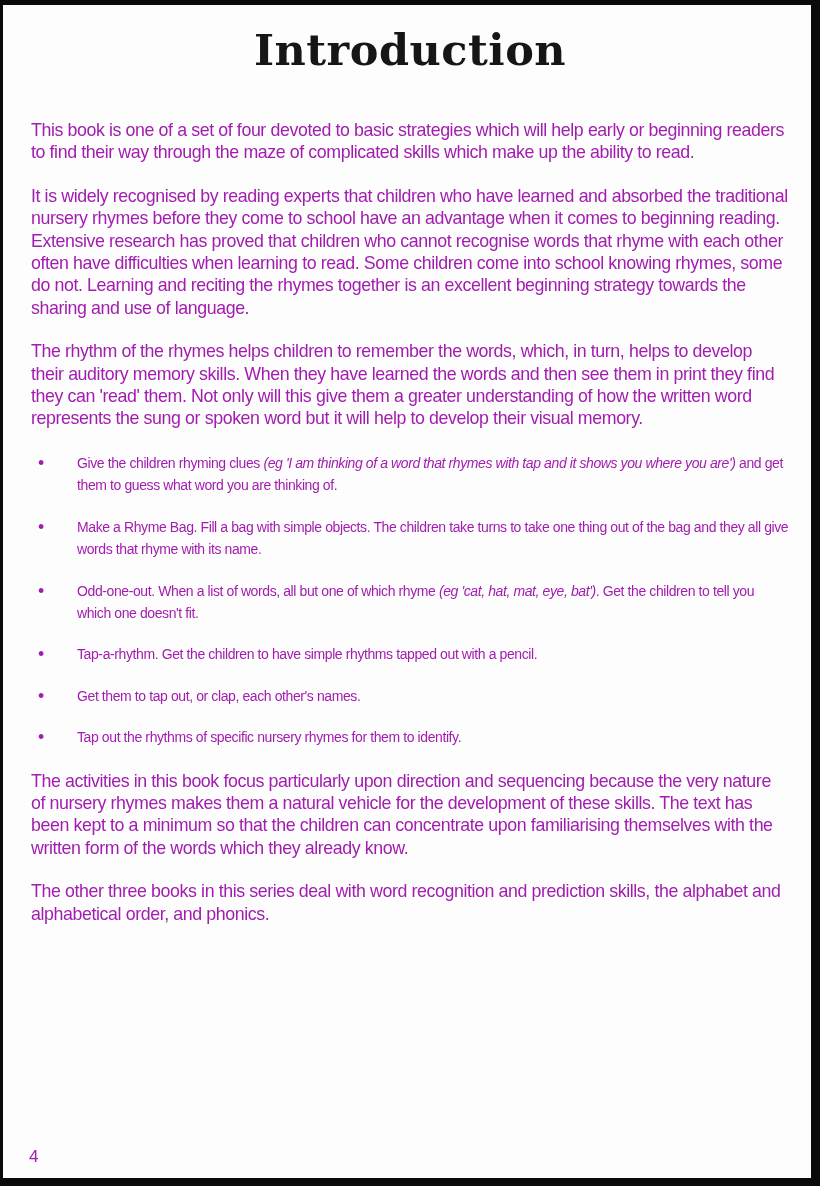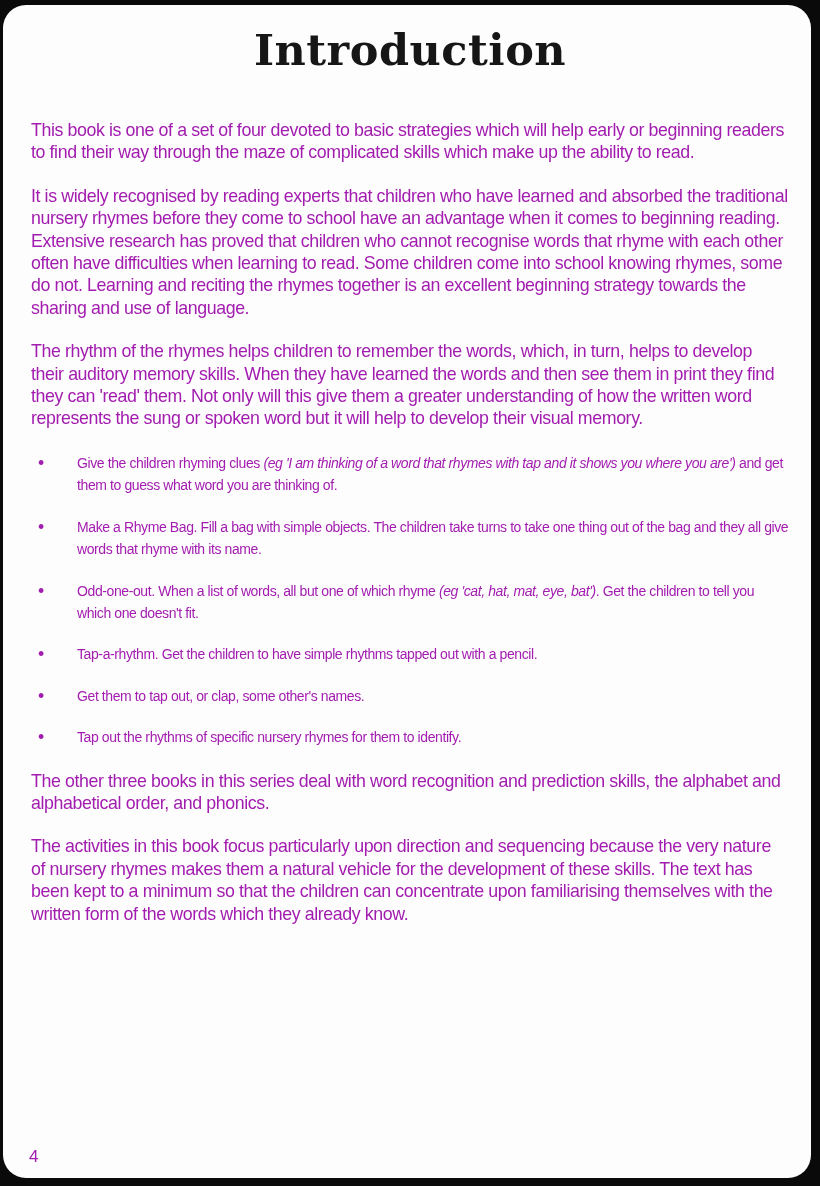--- a/index.html
+++ b/index.html
@@ -14,21 +14,20 @@
     background: #0a0a0a;
     overflow: hidden;
   }
   .page {
     position: absolute;
     left: 3px;
     top: 5px;
     right: 9px;
     bottom: 8px;
     background: #fdfdfd;
-    border-radius: 23px;
   }
   .content {
     padding: 20px 22px 0 28px;
   }
   h1.title {
     margin: 0 0 44px 0;
     text-align: center;
     font-family: "DejaVu Serif", serif;
     font-weight: bold;
     font-size: 43px;
@@ -105,27 +104,27 @@
         <li>
           <span class="marker">•</span>
           <span class="btext"><span>Odd-one-out. When a list of words, all but one of which rhyme </span><em class="it">(eg 'cat, hat, mat, eye, bat')</em><span>. Get the children to tell you which one doesn't fit.</span></span>
         </li>
         <li>
           <span class="marker">•</span>
           <span class="btext"><span>Tap-a-rhythm. Get the children to have simple rhythms tapped out with a pencil.</span></span>
         </li>
         <li>
           <span class="marker">•</span>
-          <span class="btext"><span>Get them to tap out, or clap, some other's names.</span></span>
+          <span class="btext"><span>Get them to tap out, or clap, each other's names.</span></span>
         </li>
         <li>
           <span class="marker">•</span>
           <span class="btext"><span>Tap out the rhythms of specific nursery rhymes for them to identify.</span></span>
         </li>
       </ul>
 
+      <p class="para">The activities in this book focus particularly upon direction and sequencing because the very nature of nursery rhymes makes them a natural vehicle for the development of these skills. The text has been kept to a minimum so that the children can concentrate upon familiarising themselves with the written form of the words which they already know.</p>
       <p class="para">The other three books in this series deal with word recognition and prediction skills, the alphabet and alphabetical order, and phonics.</p>
-      <p class="para">The activities in this book focus particularly upon direction and sequencing because the very nature of nursery rhymes makes them a natural vehicle for the development of these skills. The text has been kept to a minimum so that the children can concentrate upon familiarising themselves with the written form of the words which they already know.</p>
 
     </div>
     <div class="pagenum">4</div>
   </div>
 </div>
 
 </body></html>

